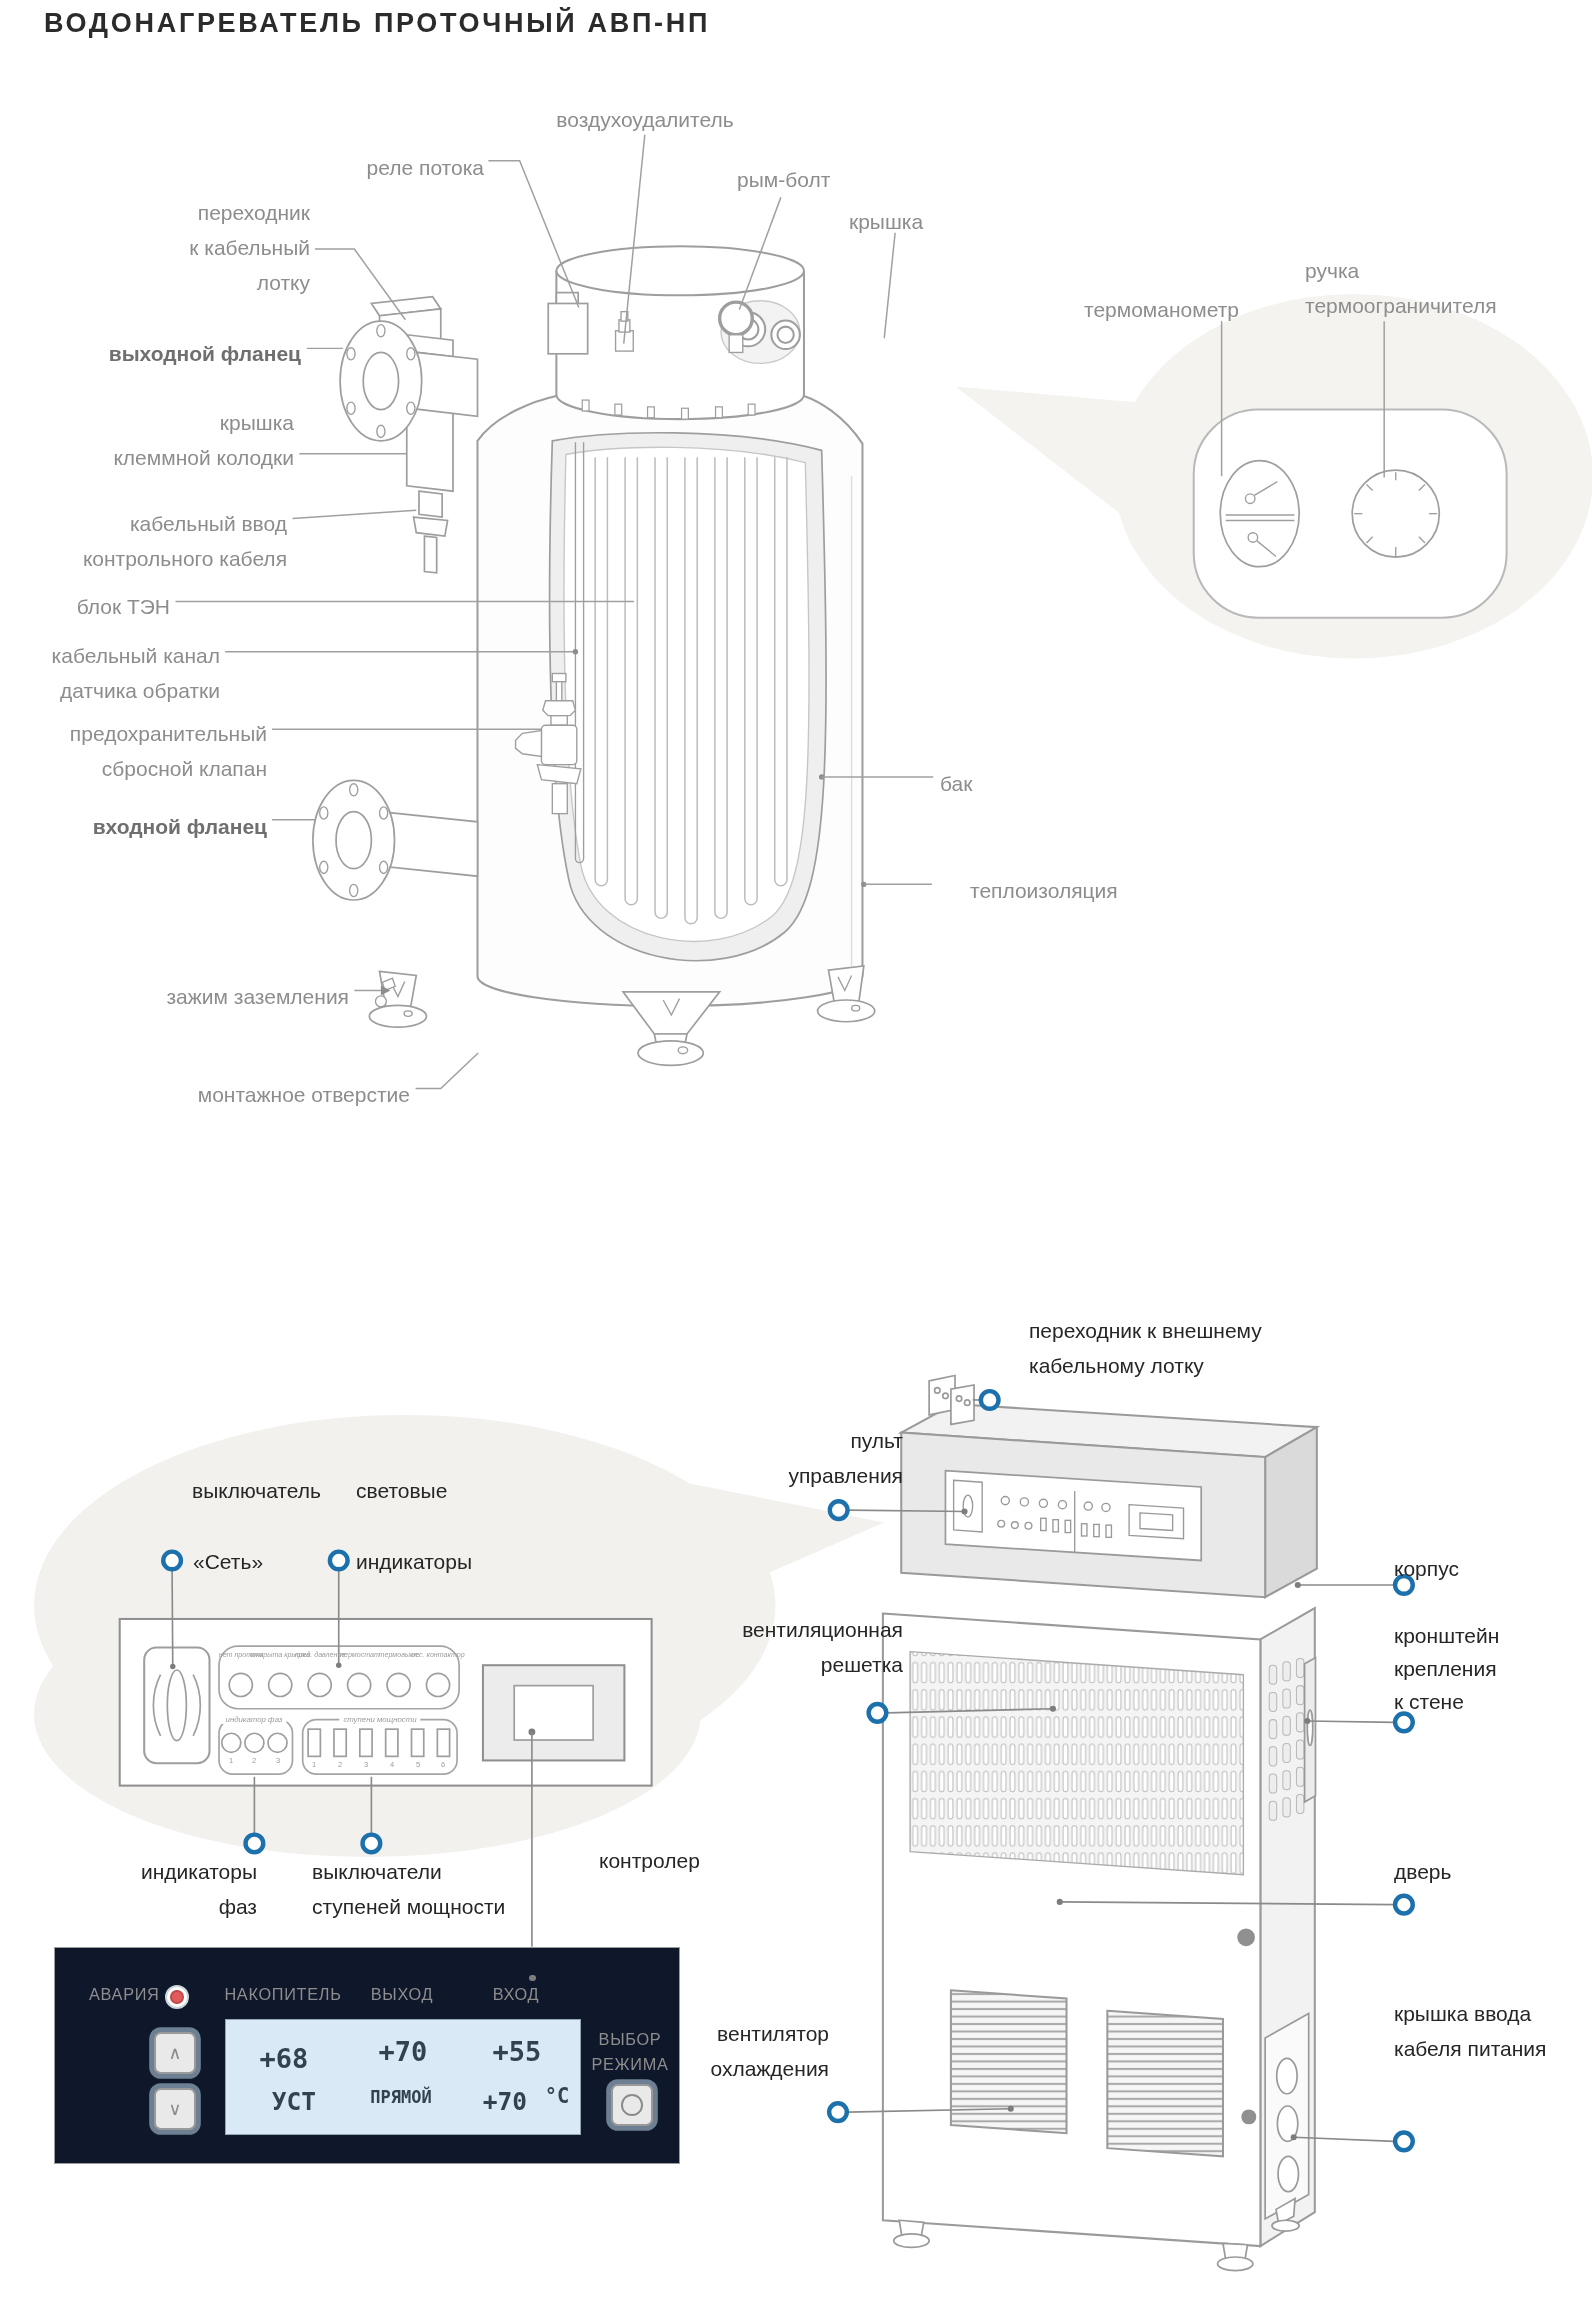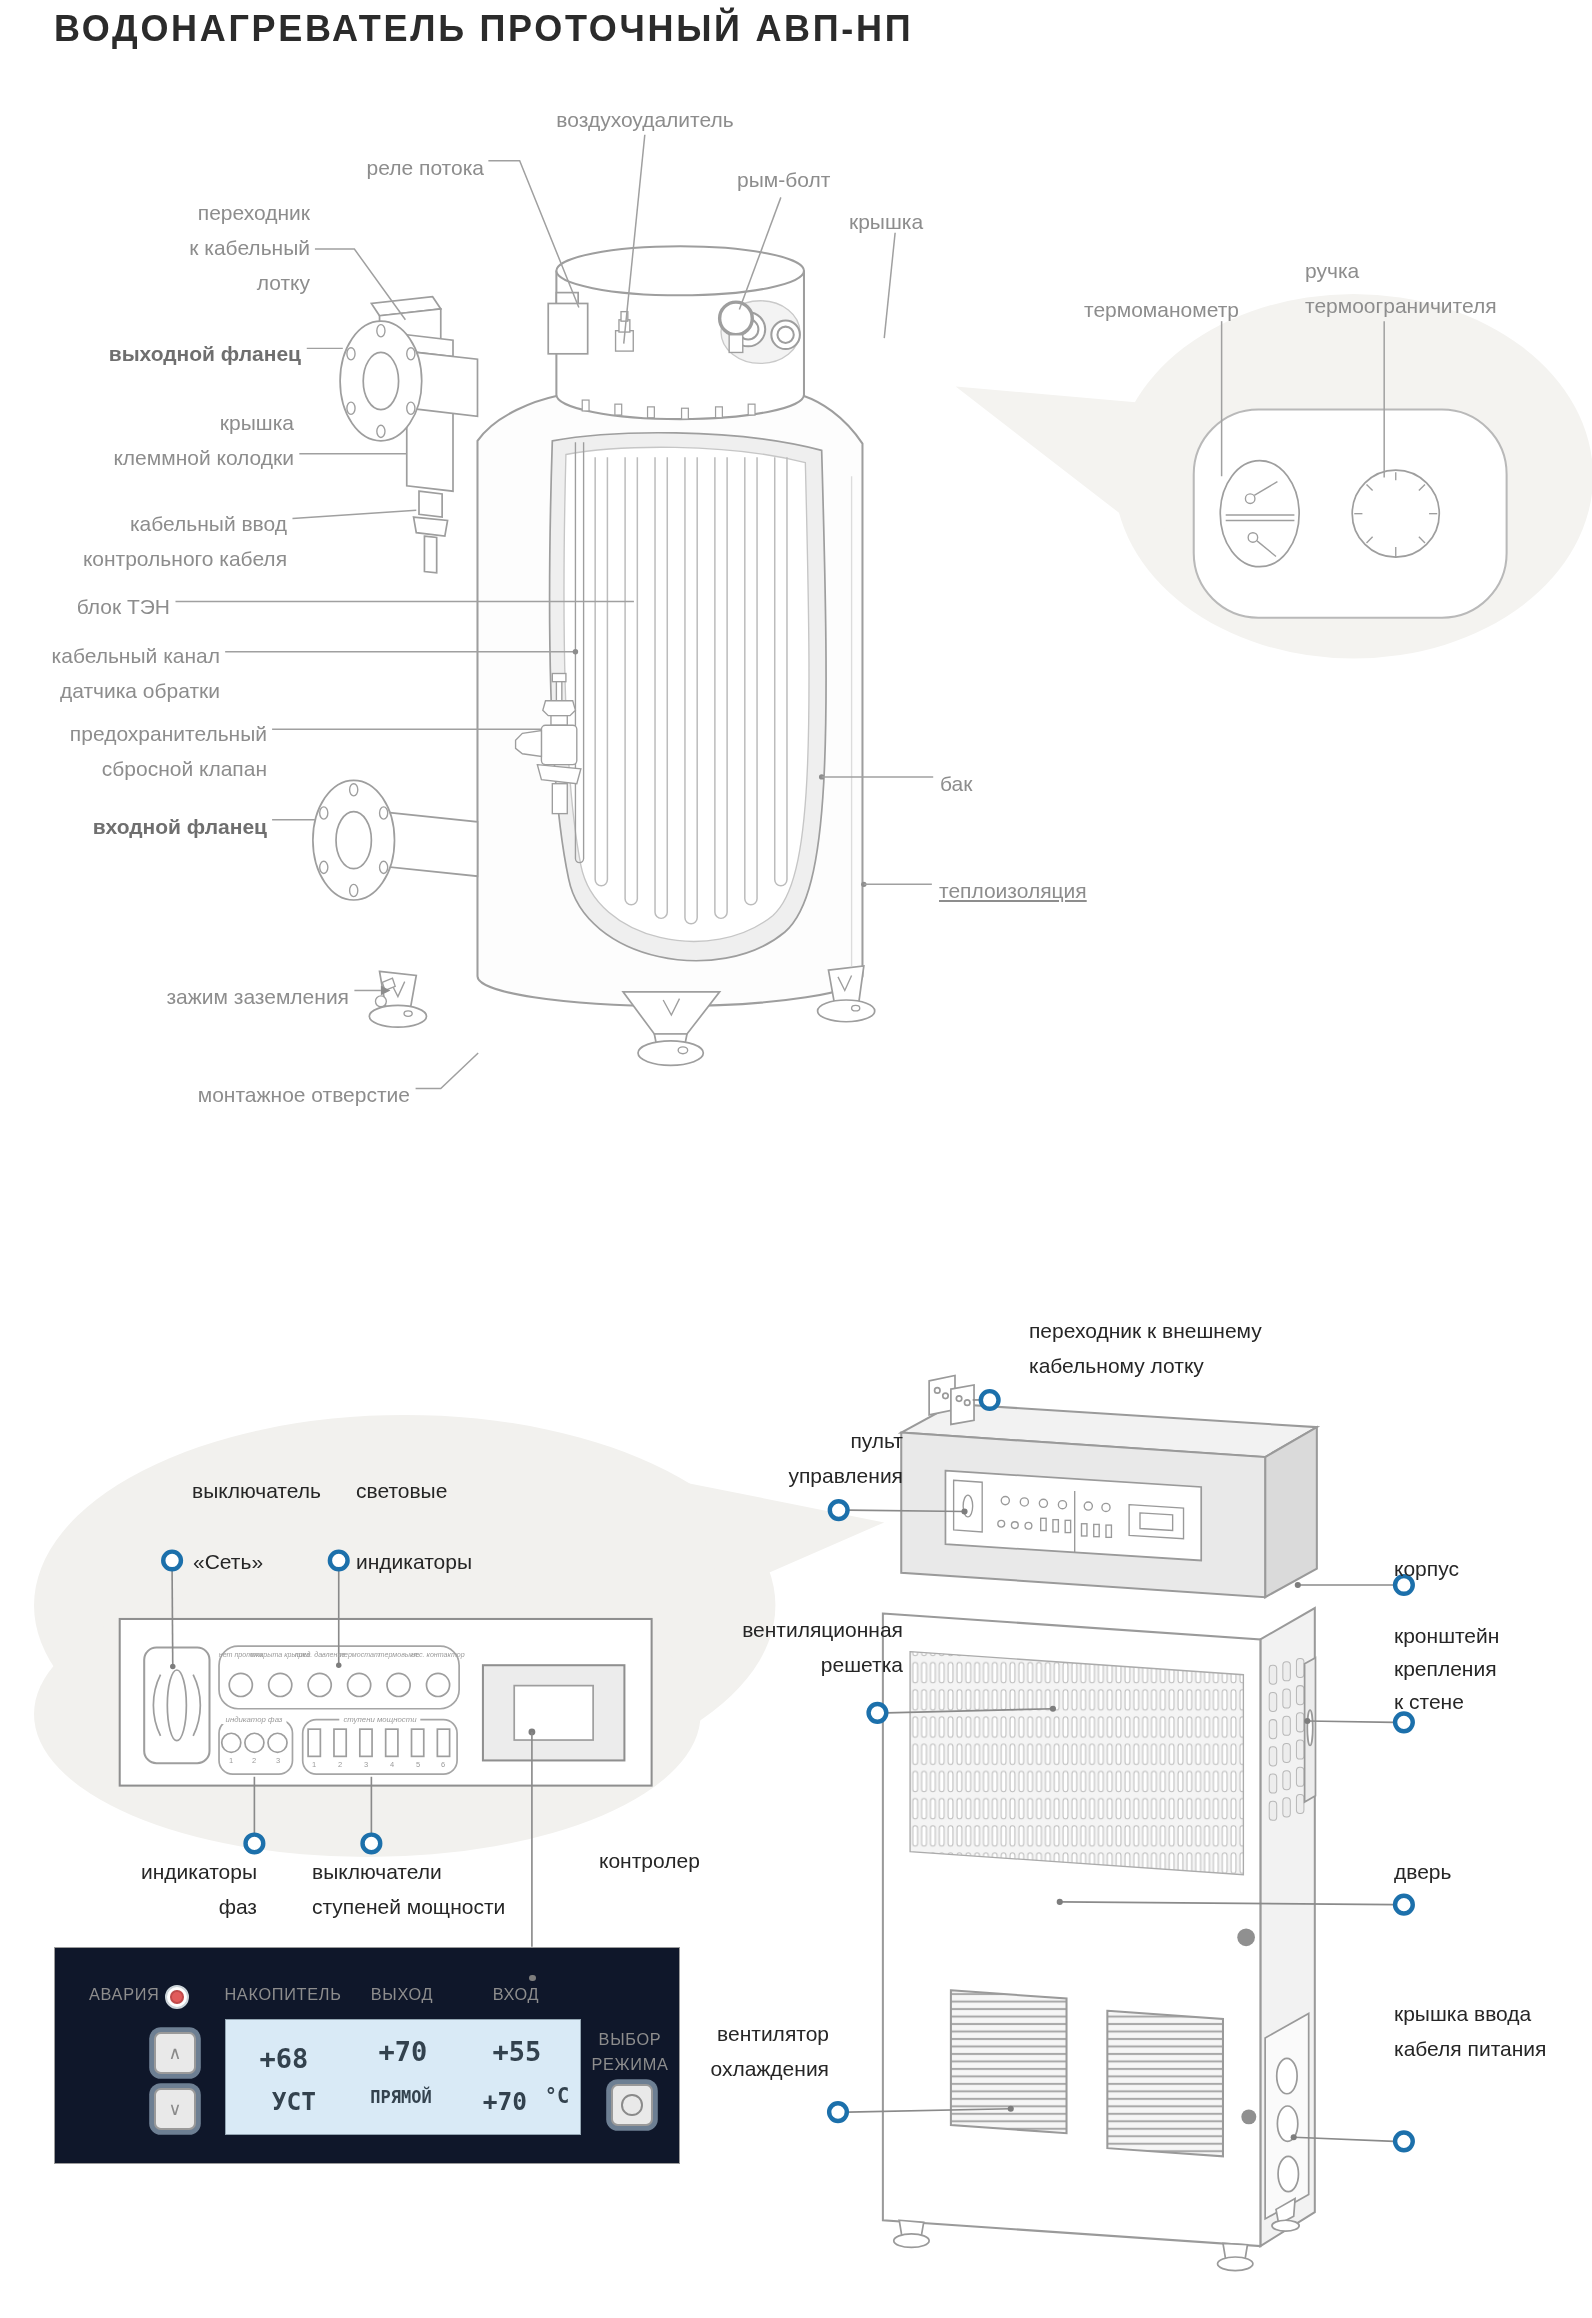--- a/index.html
+++ b/index.html
@@ -4,21 +4,21 @@
 <style>
   html,body{margin:0;padding:0;background:#fff;}
   #canvas{position:relative;width:1593px;height:2319px;background:#fff;
           font-family:"Liberation Sans",sans-serif;overflow:hidden;}
   #art{position:absolute;left:0;top:0;z-index:0;}
   .lbl{position:absolute;font-size:21px;line-height:35px;color:#8d8d8d;white-space:nowrap;z-index:2;}
   .lbl span{display:block;}
   .r{text-align:right;}
   .b{font-weight:bold;color:#6f6f6f;}
   .dk{color:#262626;}
-  .ttl{position:absolute;font-size:36px;font-weight:bold;letter-spacing:2.7px;color:#2b2b2b;white-space:nowrap;z-index:2;margin-left:10px;}
+  .ttl{position:absolute;font-size:27px;font-weight:bold;letter-spacing:2.7px;color:#2b2b2b;white-space:nowrap;z-index:2;}
   .cx{transform:translateX(-50%);}
   .tiny{position:absolute;font-size:7.1px;font-style:italic;color:#9b9b9b;white-space:nowrap;z-index:2;transform:translateX(-50%);}
   .gcap{position:absolute;font-size:7.8px;font-style:italic;color:#9b9b9b;white-space:nowrap;z-index:2;transform:translateX(-50%);background:#fff;padding:0 4.1px;}
   .num{position:absolute;font-size:7.5px;color:#9b9b9b;z-index:2;transform:translateX(-50%);}
   
   #cpanel{position:absolute;left:54px;top:1947px;width:624px;height:215px;background:#0f172a;
           border:1.4px solid #9b9b9b;z-index:1;}
   .c-txt{position:absolute;font-size:16.3px;color:#8d8d8d;letter-spacing:0.7px;white-space:nowrap;}
   .c-ctr{transform:translateX(-50%);}
   #lcd{position:absolute;left:170px;top:71px;width:354px;height:114px;background:#d9eaf6;border:1.4px solid #93a5b2;}
@@ -435,21 +435,21 @@
   <span>датчика обратки</span>
 </div>
 <div class="lbl r" style="right:1326px;top:716px;">
   <span>предохранительный</span>
   <span>сбросной клапан</span>
 </div>
 <div class="lbl r b" style="right:1326px;top:809px;">входной фланец</div>
 <div class="lbl r" style="right:1244px;top:979px;">зажим заземления</div>
 <div class="lbl r" style="right:1183px;top:1077px;">монтажное отверстие</div>
 <div class="lbl" style="left:940px;top:766px;">бак</div>
-<div class="lbl" style="left:939px;top:873px;text-decoration:underline;">теплоизоляция</div>
+<div class="lbl" style="left:970px;top:873px;">теплоизоляция</div>
 <div class="lbl" style="left:849px;top:204px;">крышка</div>
 <div class="lbl" style="left:737px;top:162px;">рым-болт</div>
 <div class="lbl" style="left:1084px;top:292px;">термоманометр</div>
 <div class="lbl" style="left:1305px;top:253px;">
   <span>ручка</span>
   <span>термоограничителя</span>
 </div>
 
 
 <div class="lbl dk" style="left:1029px;top:1313px;">

